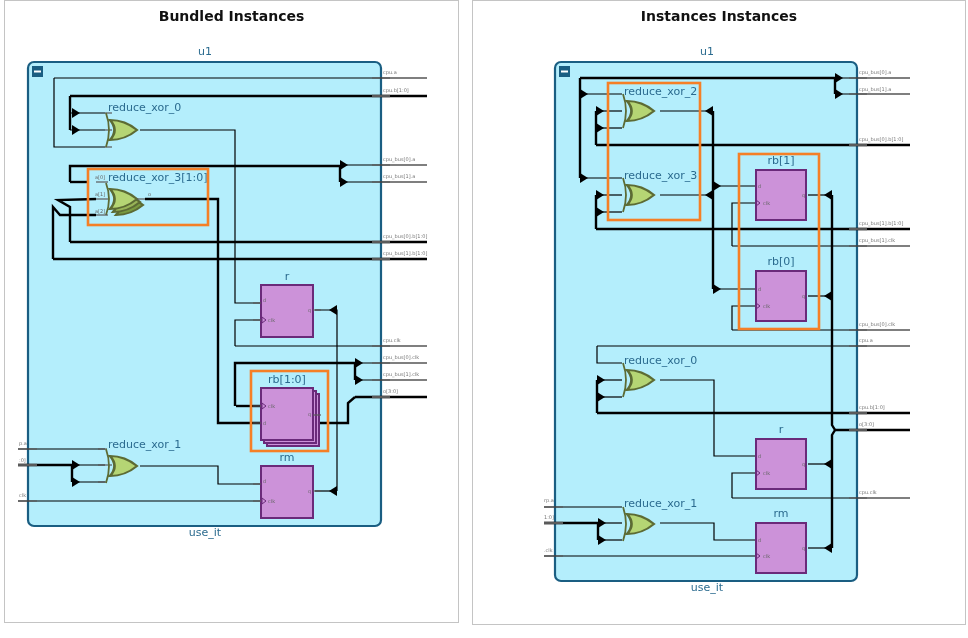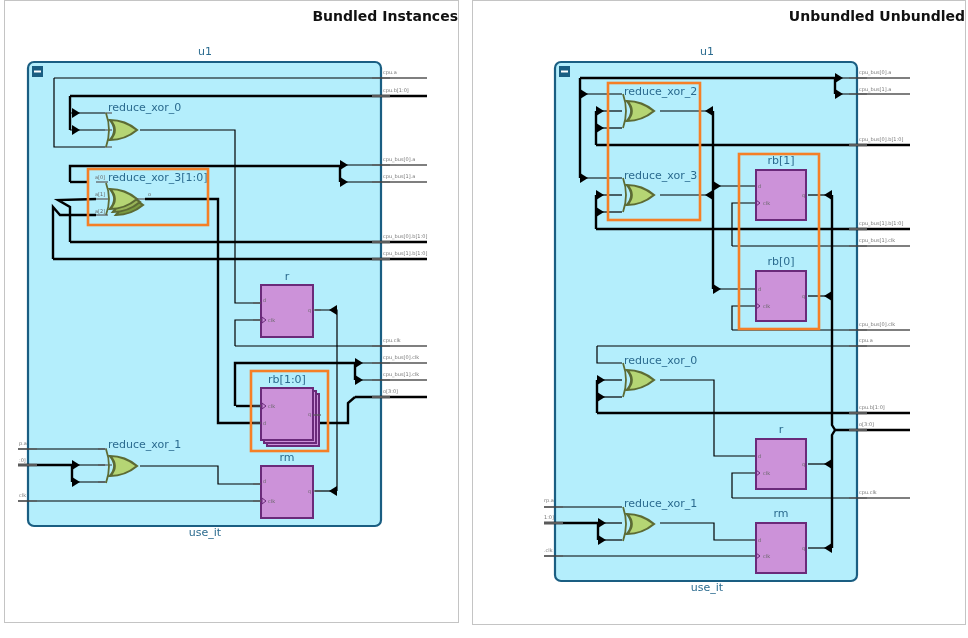--- a/index.html
+++ b/index.html
@@ -1,20 +1,20 @@
 <!DOCTYPE html>
 <html><head>
 <meta charset="utf-8">
 <style>
   html, body { margin:0; padding:0; background:#ffffff; }
   body { width:968px; height:638px; position:relative; overflow:hidden; font-family:"DejaVu Sans", sans-serif; }
   .panel { position:absolute; border:1px solid #c4c4c4; background:#ffffff; box-sizing:border-box; }
   #panel-left { left:4px; top:0px; width:455px; height:623px; }
   #panel-right { left:472px; top:0px; width:494px; height:625px; }
-  .panel-title { position:absolute; top:7px; left:0; right:0; text-align:right; font-weight:bold; font-size:14px; color:#111; font-family:"DejaVu Sans", sans-serif; }
+  .panel-title { position:absolute; top:7px; left:0; right:0; text-align:center; font-weight:bold; font-size:14px; color:#111; font-family:"DejaVu Sans", sans-serif; }
   svg { position:absolute; left:0; top:0; overflow:visible; }
   .blk { font-family:"DejaVu Sans", sans-serif; font-size:11px; fill:#2b6b8f; }
   .inst { font-family:"DejaVu Sans", sans-serif; font-size:11px; fill:#2b6b8f; }
   .pin { font-family:"DejaVu Sans", sans-serif; font-size:5px; fill:#666; }
   .port { font-family:"DejaVu Sans", sans-serif; font-size:5px; fill:#777; }
   .w { stroke:#000; stroke-width:1.2; fill:none; }
   .wb { stroke:#000; stroke-width:2.4; fill:none; }
   .stub { stroke:#5a5a5a; stroke-width:1.2; }
   .stubb { stroke:#5a5a5a; stroke-width:2.4; }
   .hier { fill:#b4eefc; stroke:#1a5e82; stroke-width:2.2; }
@@ -25,21 +25,21 @@
   .arr { fill:#000; }
 </style>
 </head>
 <body>
 
 <div class="panel" id="panel-left">
   <div class="panel-title">Bundled Instances</div>
 </div>
 
 <div class="panel" id="panel-right">
-  <div class="panel-title">Unbundled Unbundled</div>
+  <div class="panel-title">Instances Instances</div>
 </div>
 
 <svg width="968" height="638">
   <defs>
     <path id="xorshape" d="M0,-10 Q10,-10 18,0 Q10,10 0,10 Q6,0 0,-10 Z"></path>
   </defs>
 
   <g>
     <text class="blk" x="205" y="55" text-anchor="middle">u1</text>
     <rect class="hier" x="28" y="62" width="353" height="464" rx="6"></rect>

